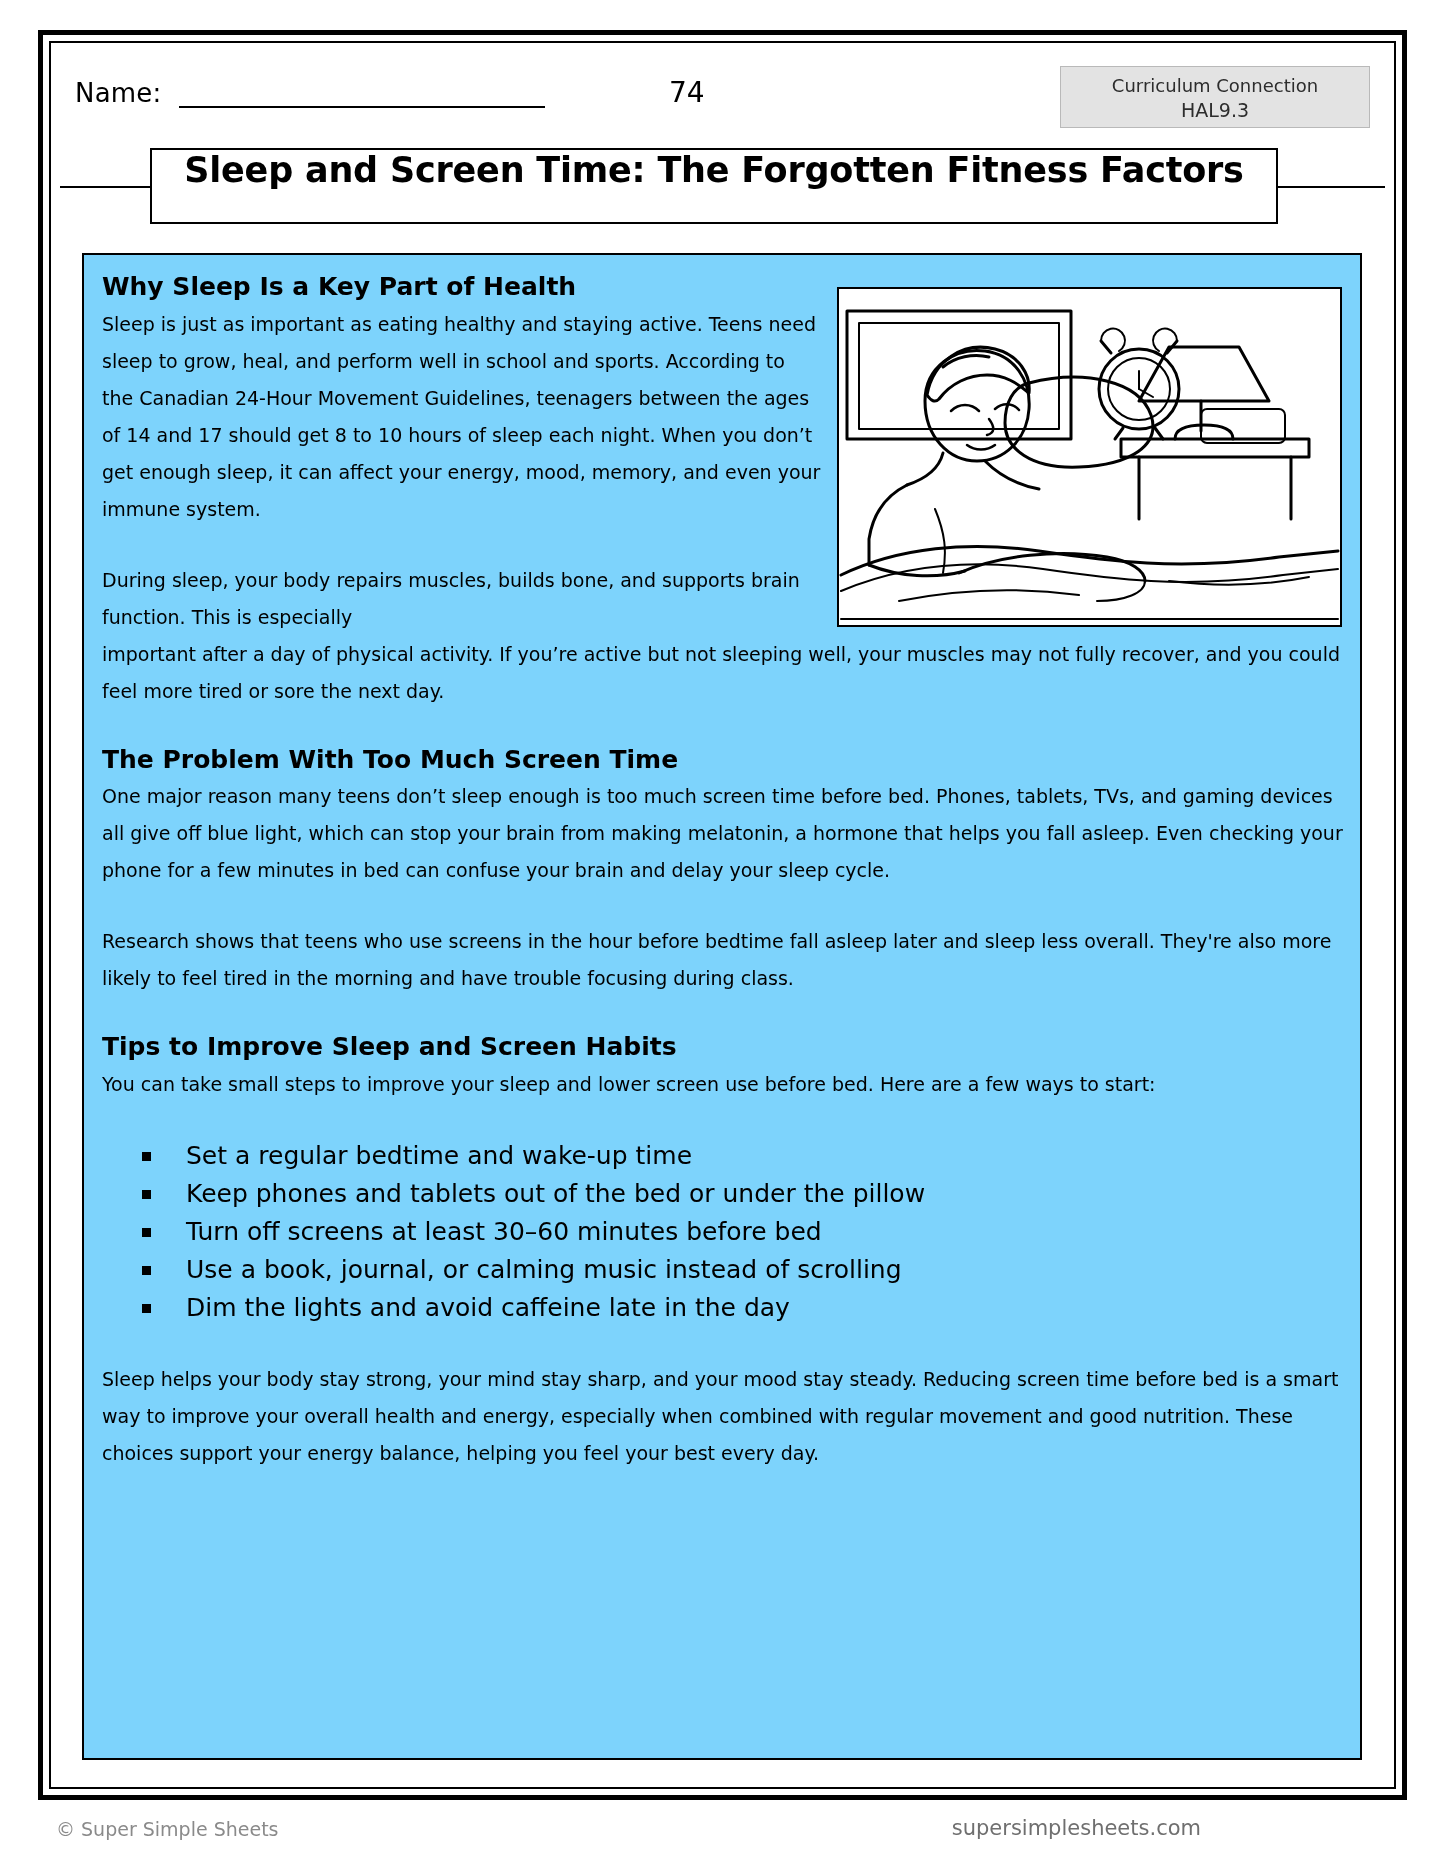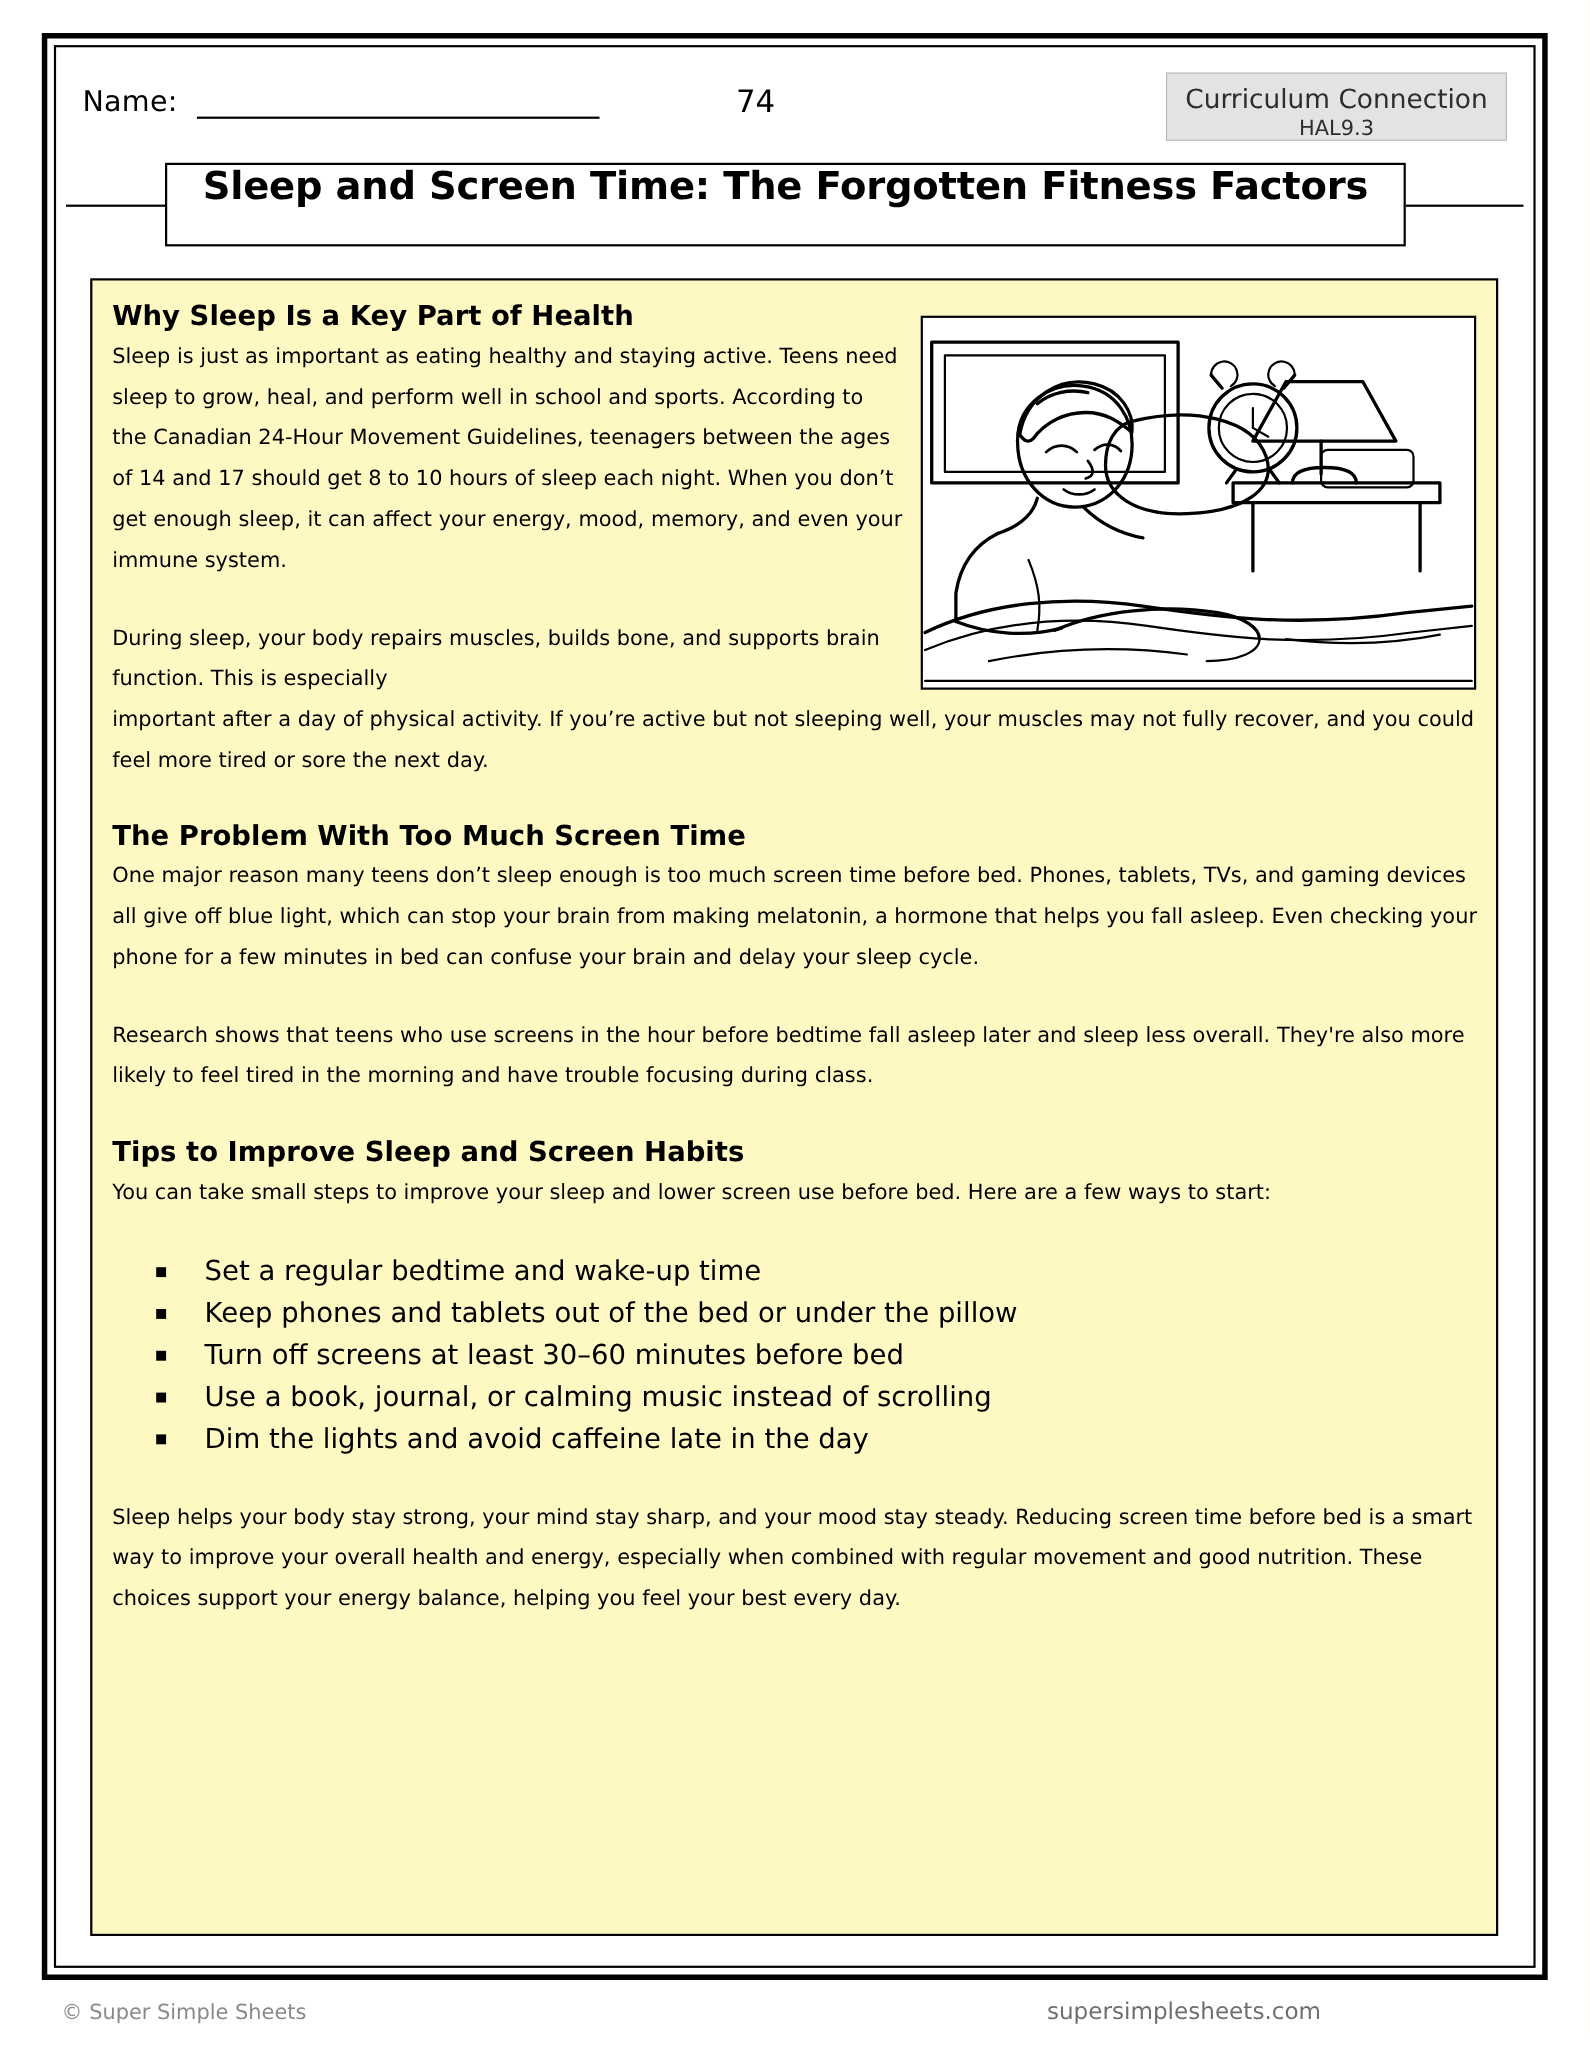--- a/index.html
+++ b/index.html
@@ -78,21 +78,21 @@
     top: 6px;
     width: 310px;
     height: 62px;
     background: #e3e3e3;
     border: 1px solid #b9b9b9;
     box-sizing: border-box;
     text-align: center;
     padding-top: 8px;
   }
   .curriculum-title {
-    font-size: 24px;
+    font-size: 18px;
     color: #2d2d2d;
     line-height: 1.25;
   }
   .curriculum-code {
     font-size: 19px;
     color: #2d2d2d;
     line-height: 1.3;
   }
 
   
@@ -124,21 +124,21 @@
 
   
   .content-box {
     position: absolute;
     left: 82px;
     top: 253px;
     width: 1280px;
     height: 1507px;
     border: 2px solid #000;
     box-sizing: border-box;
-    background: #fef9c3;
+    background: #7dd3fc;
   }
   .content-inner {
     position: absolute;
     left: 18px;
     top: 16px;
     width: 1244px;
   }
 
   h2.section-head {
     font-size: 25px;

